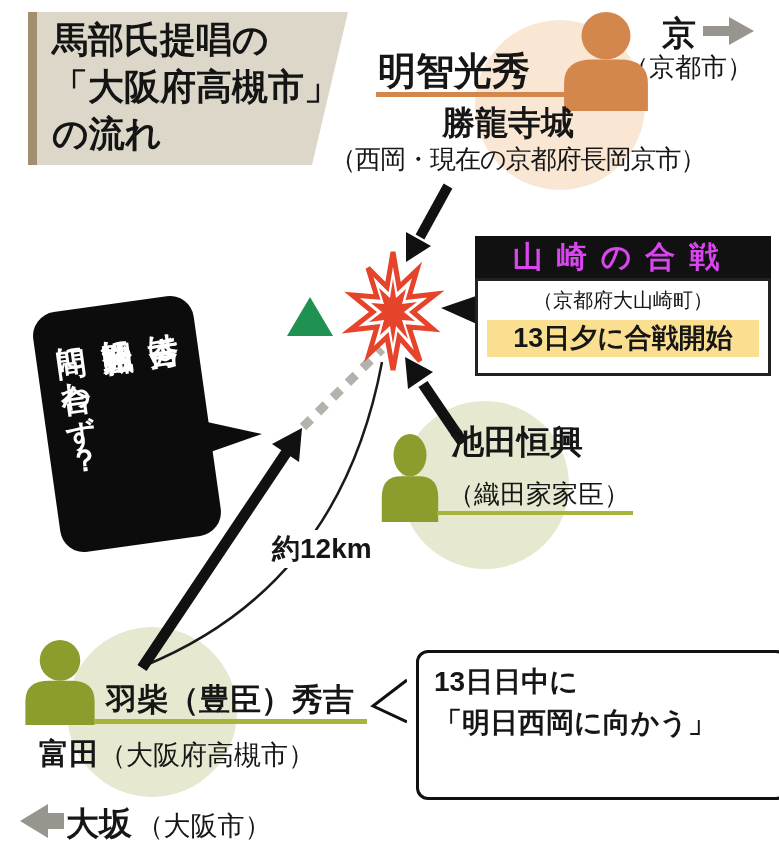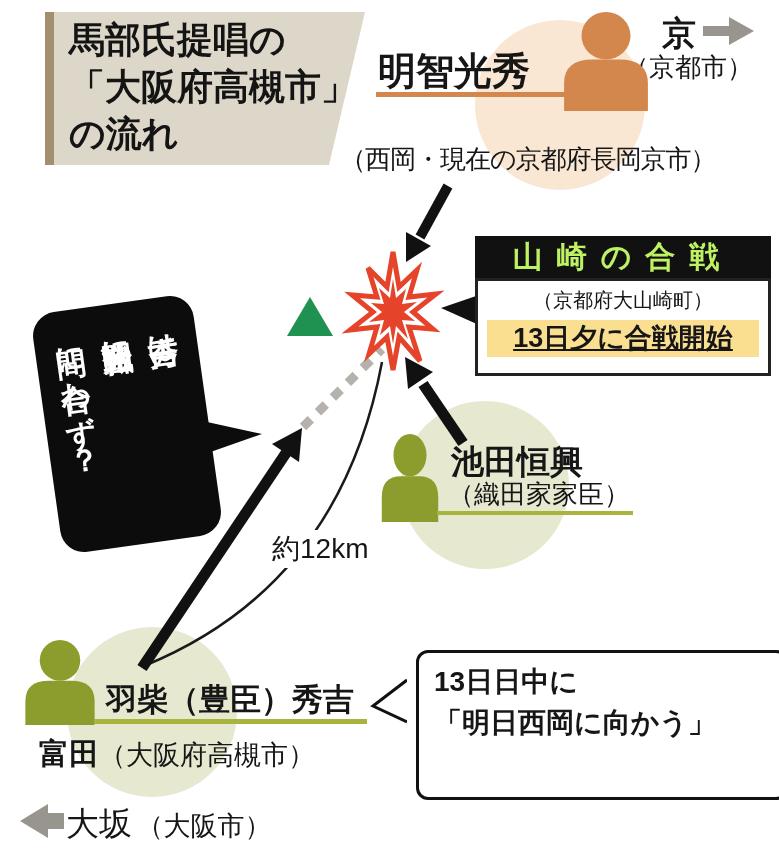--- a/index.html
+++ b/index.html
@@ -6,50 +6,50 @@
   #stage{position:relative;width:779px;height:860px;background:#fff;overflow:hidden;
          font-family:"Liberation Sans",sans-serif;color:#161616;}
   .abs{position:absolute;}
   .circle{position:absolute;border-radius:50%;z-index:0;}
   #akechi-circle{left:475px;top:20px;width:170px;height:170px;background:#f9e7d4;}
   #ikeda-circle{left:401px;top:401px;width:168px;height:168px;background:#e6e9cf;}
   #hideyoshi-circle{left:67px;top:627px;width:170px;height:170px;background:#e6e9cf;}
   #overlay{position:absolute;left:0;top:0;z-index:1;}
   
   #title-box{left:28px;top:12px;width:320px;height:153px;background:#dcd7c8;z-index:2;
-             clip-path:polygon(0 0,100% 0,calc(100% - 36px) 100%,0 100%);margin-left:17px;}
+             clip-path:polygon(0 0,100% 0,calc(100% - 36px) 100%,0 100%);}
   #title-bar{left:0;top:0;width:9px;height:153px;background:#a28f6e;}
   #title-text{left:24px;top:5px;font-family:"Liberation Serif",serif;font-weight:700;
               font-size:36px;line-height:1.3;color:#141414;}
   
   #akechi-name{left:378px;top:46px;font-family:"Liberation Serif",serif;font-weight:700;font-size:38px;z-index:2;}
   #akechi-underline{left:376px;top:92px;width:252px;height:5px;background:#d4874c;z-index:2;}
   #castle-name{left:442px;top:101px;font-weight:700;font-size:33px;z-index:2;}
-  #castle-loc{left:340px;top:142px;font-size:26px;letter-spacing:-1px;z-index:2;}
+  #castle-loc{left:330px;top:142px;font-size:26px;letter-spacing:-1px;z-index:2;}
   
   #kyoto-label{left:662px;top:11px;font-weight:700;font-size:34px;z-index:2;}
   #kyoto-sub{left:623px;top:50px;font-size:26px;z-index:2;}
   #osaka-line{left:66px;top:802px;z-index:2;}
-  #osaka-line .main{font-weight:400;font-size:33px;}
+  #osaka-line .main{font-weight:700;font-size:33px;}
   #osaka-line .sub{font-size:27px;}
   
-  #battle-header{left:475px;top:236px;width:296px;height:42px;background:#111;color:#bef264;
+  #battle-header{left:475px;top:236px;width:296px;height:42px;background:#111;color:#d946ef;
                  display:flex;align-items:center;justify-content:center;z-index:2;
                  font-family:"Liberation Serif",serif;font-weight:700;font-size:30px;letter-spacing:14px;}
   #battle-body{left:475px;top:278px;width:296px;height:98px;background:#fff;border:3px solid #222;
                box-sizing:border-box;z-index:2;text-align:center;}
   #battle-loc{margin-top:6px;font-size:20px;}
   #battle-start{margin:6px auto 0;width:272px;height:37px;background:#fbdf90;font-weight:700;
-                font-size:27px;line-height:37px;text-decoration:underline;}
+                font-size:27px;line-height:37px;}
   
   #tennozan-label{left:221px;top:251px;font-weight:700;font-size:34px;z-index:2;}
-  #distance-label{left:269px;top:530px;font-weight:400;font-size:28px;background:#fff;
+  #distance-label{left:269px;top:530px;font-weight:700;font-size:28px;background:#fff;
                   padding:0 3px;z-index:2;}
   
-  #ikeda-name{left:451px;top:440px;font-family:"Liberation Serif",serif;font-weight:700;font-size:33px;z-index:2;}
+  #ikeda-name{left:451px;top:420px;font-family:"Liberation Serif",serif;font-weight:700;font-size:33px;z-index:2;}
   #ikeda-aff{left:448px;top:477px;font-size:26px;z-index:2;}
   #ikeda-underline{left:437px;top:511px;width:196px;height:4px;background:#a9b43c;z-index:2;}
   
   #hideyoshi-name{left:106px;top:679px;font-family:"Liberation Serif",serif;font-weight:700;font-size:31px;z-index:2;text-align:right;}
   #hideyoshi-underline{left:94px;top:719px;width:273px;height:5px;background:#a9b43c;z-index:2;}
   #hideyoshi-loc{left:39px;top:734px;z-index:2;}
   #hideyoshi-loc .main{font-weight:700;font-size:30px;}
   #hideyoshi-loc .sub{font-size:27px;}
   
   #bubble{left:46px;top:303px;width:162px;height:242px;background:#0c0c0c;border-radius:24px;
@@ -119,20 +119,21 @@
 
   <div class="abs" id="kyoto-label">京</div>
   <div class="abs" id="kyoto-sub">（京都市）</div>
 
   <div class="abs" id="akechi-underline"></div>
   <div class="abs" id="akechi-name">明智光秀</div>
   <svg class="person" style="left:560px;top:12px;" width="92" height="99" viewBox="0 0 90 100" preserveAspectRatio="none">
     <circle cx="45" cy="24" r="24" fill="#d4874c"></circle>
     <path d="M4 100 V72 Q4 48 32 48 H58 Q86 48 86 72 V100 Z" fill="#d4874c"></path>
   </svg>
+  <div class="abs" id="castle-name">勝龍寺城</div>
   <div class="abs" id="castle-loc">（西岡・現在の京都府長岡京市）</div>
 
   <div class="abs" id="battle-header">山崎の合戦</div>
   <div class="abs" id="battle-body">
     <div id="battle-loc">（京都府大山崎町）</div>
     <div id="battle-start">13日夕に合戦開始</div>
   </div>
 
 
   <div class="abs" id="bubble">

